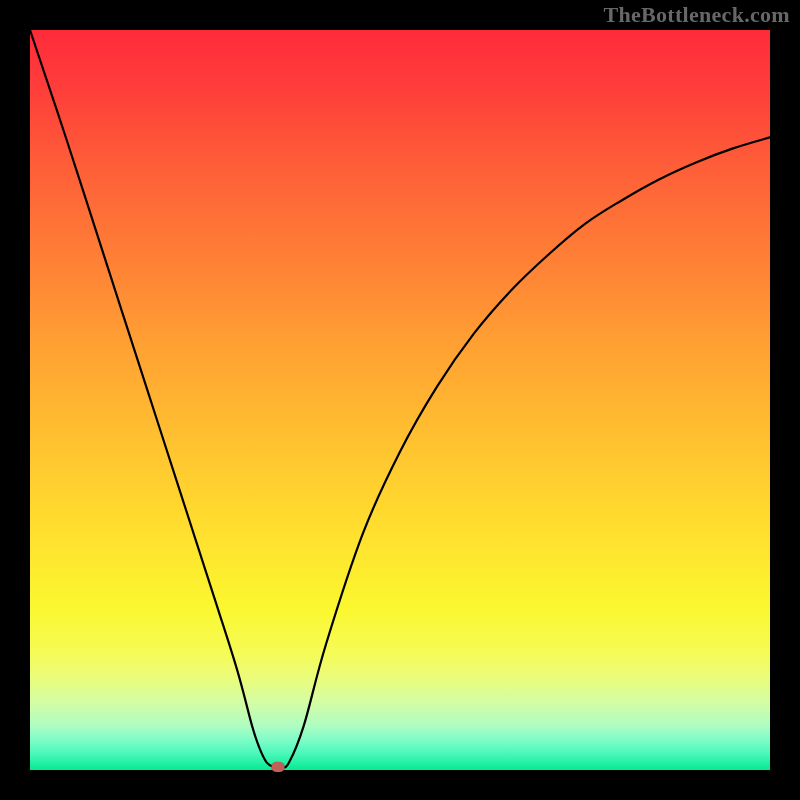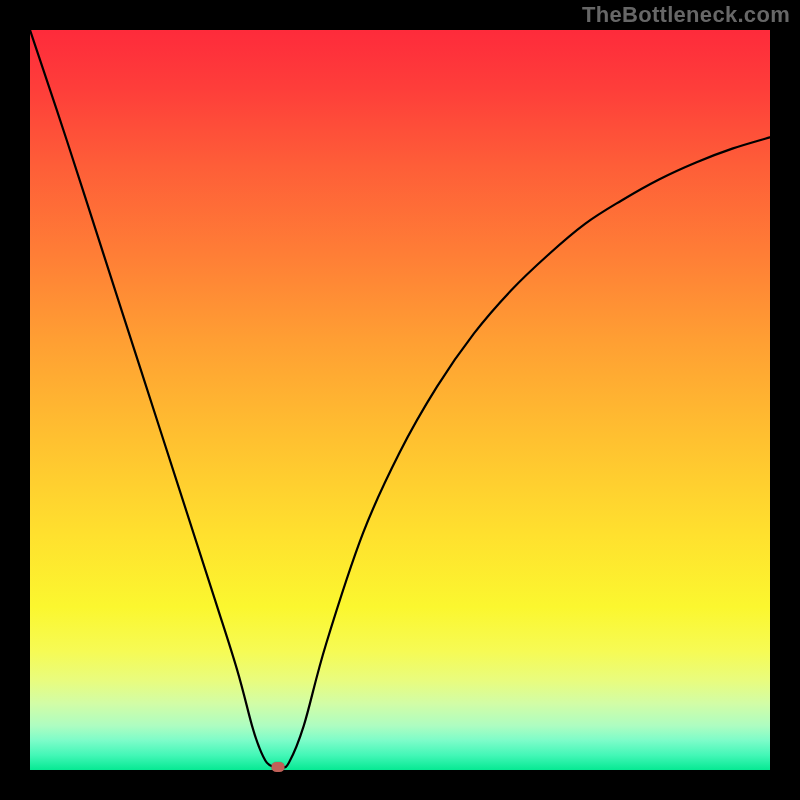--- a/index.html
+++ b/index.html
@@ -20,20 +20,21 @@
   .watermark {
     position: absolute;
     top: 2px;
     right: 10px;
     color: #676767;
     font-size: 22px;
     font-weight: 600;
     letter-spacing: 0.3px;
     z-index: 5;
     user-select: none;
+    font-family: Liberation Serif, serif;
   }
   .plot-area {
     position: absolute;
     left: 30px;
     top: 30px;
     width: 740px;
     height: 740px;
     
     background: linear-gradient(
       to bottom,

